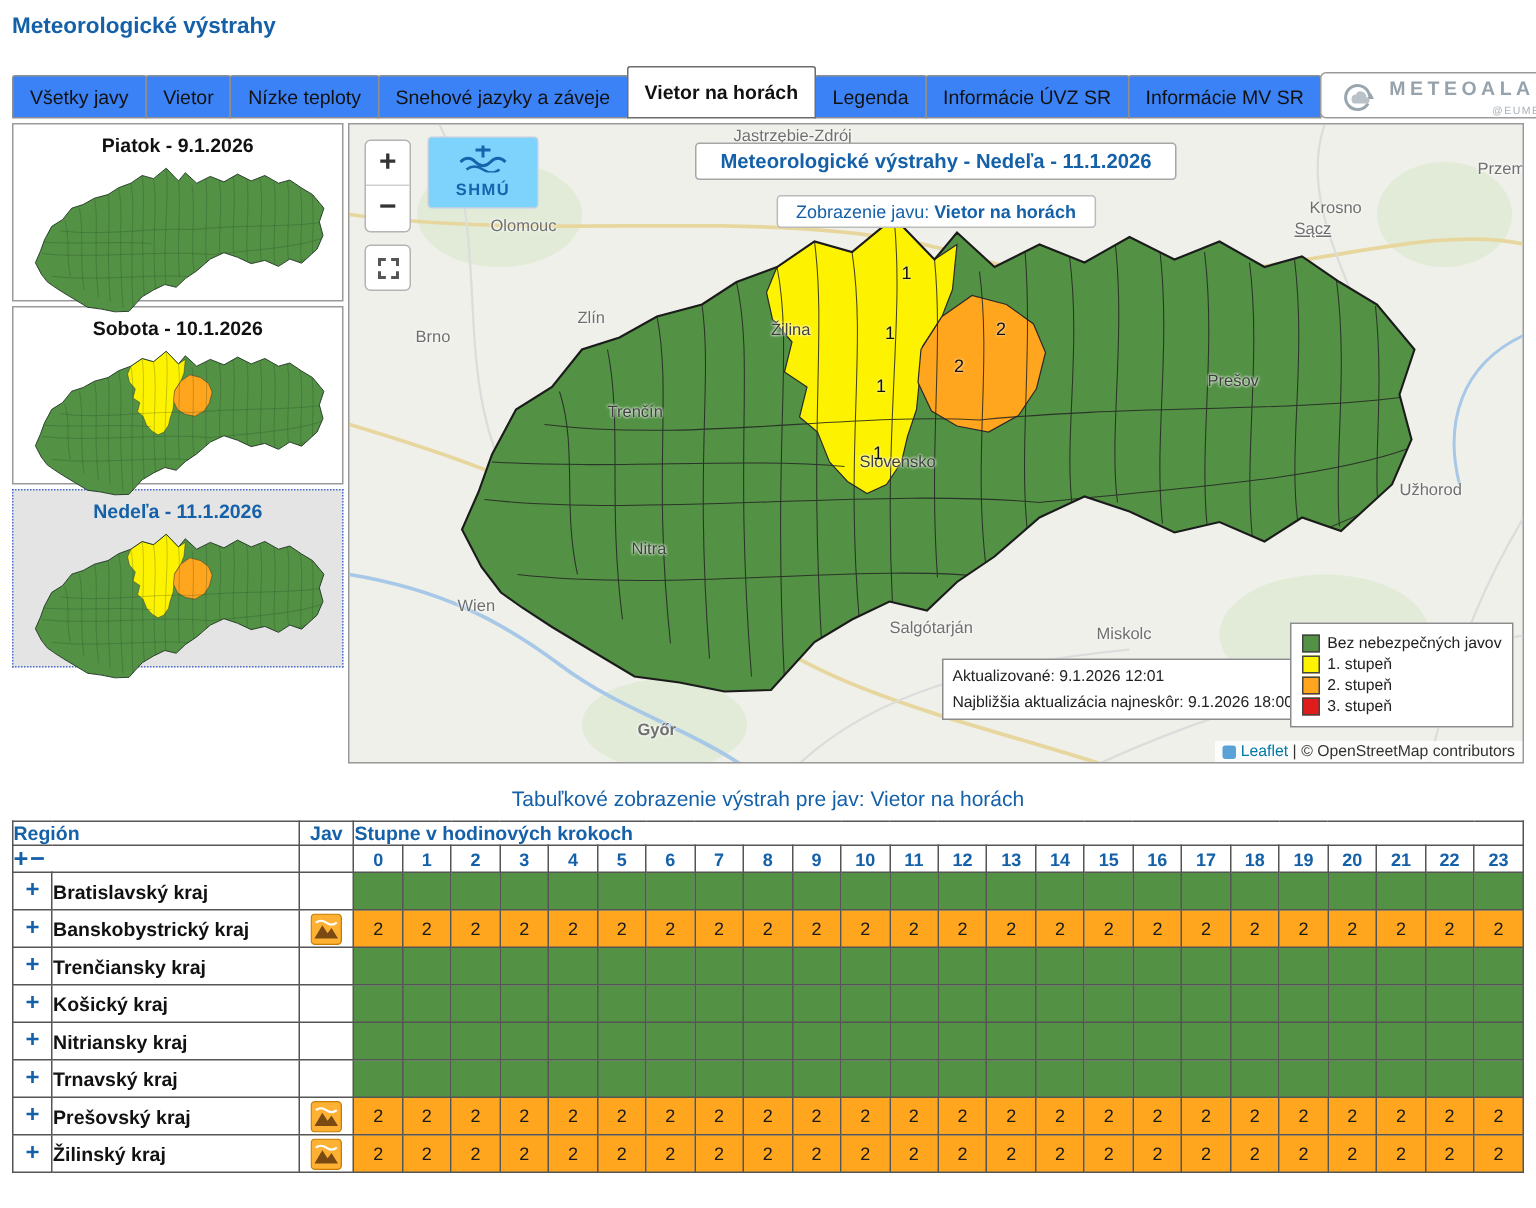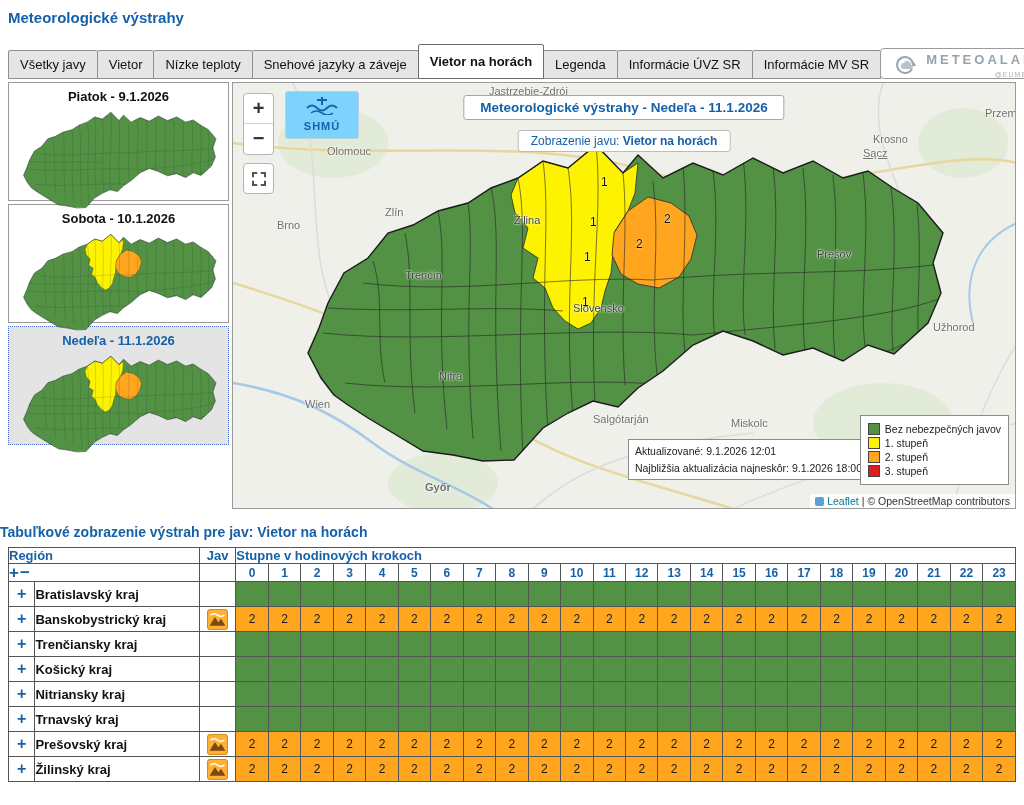--- a/index.html
+++ b/index.html
@@ -4,21 +4,21 @@
 <style>
   *{box-sizing:border-box}
   html,body{margin:0;padding:0}
   body{width:1024px;height:805px;overflow:hidden;background:#fff;color:#111;
        font-family:"Liberation Sans",sans-serif}
 
   h1{margin:9px 0 18px 8px;font-size:15px;color:var(--blue);font-weight:bold}
 
   
   .tabbar{display:flex;align-items:flex-end;margin:8px 8px 0;height:35px}
-  .tab{border:1px solid #8f8f8f;background:#e5e5e5;padding:6px 11px;font-size:13px;
+  .tab{border:1px solid #8f8f8f;background:#3b82f6;padding:6px 11px;font-size:13px;
        margin-right:-1px;border-radius:2px 2px 0 0;cursor:pointer;white-space:nowrap;height:29px}
   .tab.active{font-weight:bold;height:35px;padding-top:9px;position:relative;z-index:2;
        border-color:#6c6c6c;background:#fff}
   .meteoalarm{margin-left:auto;display:flex;align-items:center;gap:7px;border:1px solid #9b9b9b;
        border-radius:4px;padding:2px 12px;height:31px;cursor:pointer;background:#fff}
   .ma-text{color:#97a3ac;font-size:13px;letter-spacing:3px;font-weight:bold;line-height:1}
   .ma-sub{display:block;color:#a9b2ba;font-size:7px;letter-spacing:1px;text-align:right;margin-top:3px;font-weight:normal}
 
   
   .content{display:flex;margin:3px 8px 0;gap:3px}
@@ -69,21 +69,21 @@
              padding:5px 7px;font-size:10.5px;color:#222;z-index:5}
   .lrow{display:flex;align-items:center;gap:5px;margin:2px 0}
   .lsw{width:12px;height:12px;border:1px solid #444;flex:none}
 
   .attribution{position:absolute;right:0;bottom:0;background:rgba(255,255,255,.8);
                font-size:10.5px;color:#333;padding:1px 5px;z-index:5;display:flex;align-items:center;gap:3px}
   .attribution a{color:#0078a8;text-decoration:none}
   .leaflet-flag{width:9px;height:9px;background:#5aa1d8;border-radius:2px;display:inline-block}
 
   
-  .table-title{text-align:left;font-size:14px;font-weight:bold;color:var(--blue);margin:15px 0 7px}
+  .table-title{text-align:center;font-size:14px;font-weight:normal;color:var(--blue);margin:15px 0 7px}
   table.warn{border-collapse:collapse;margin:0 8px;width:1008px;font-size:13px}
   table.warn td,table.warn th{border:1px solid #555;padding:0}
   th.h-region{width:188px;text-align:left;padding:4px 6px;color:var(--blue);font-size:13px}
   th.h-jav{width:36px;text-align:center;padding:4px 2px;color:var(--blue);font-size:13px}
   th.h-steps{text-align:left;padding:4px 8px;color:var(--blue);font-size:13px}
   td.expand-all{color:var(--blue);font-weight:bold;font-size:17px;padding:1px 4px;line-height:1;letter-spacing:1px}
   td.hhead{color:var(--blue);font-weight:bold;text-align:center;font-size:12px;padding:2px 0;width:32px}
   td.expand{width:26px;text-align:center;color:var(--blue);font-weight:bold;font-size:16px;cursor:pointer}
   td.rname{font-weight:bold;padding:3px 6px;font-size:13px;background:#fff;width:162px}
   td.jav{text-align:center;width:36px;background:#fff;height:25px}
@@ -240,22 +240,22 @@
         <span class="city" style="left: 192px; top: 398px; font-weight: bold;">Győr</span>
         <span class="city" style="left: 360px; top: 330px;">Salgótarján</span>
         <span class="city" style="left: 498px; top: 334px;">Miskolc</span>
         <span class="city" style="left: 708px; top: 360px;">Nyíregyháza</span>
         <span class="city" style="left: 640px; top: 50px;">Krosno</span>
         <span class="city" style="left: 630px; top: 64px; text-decoration: underline;">Sącz</span>
         <span class="city" style="left: 752px; top: 24px;">Przemyśl</span>
         <span class="city" style="left: 700px; top: 238px;">Užhorod</span>
         <span class="city insk" style="left: 172px; top: 186px;">Trenčín</span>
         <span class="city insk" style="left: 281px; top: 131px;">Žilina</span>
-        <span class="city insk" style="left: 206px; top: 277px; margin-top: 10px;">Nitra</span>
-        <span class="city insk" style="left: 584px; top: 165px;">Prešov</span>
+        <span class="city insk" style="left: 188px; top: 277px;">Nitra</span>
+        <span class="city insk" style="left: 572px; top: 165px;">Prešov</span>
         <span class="city insk" style="left: 340px; top: 219px;">Slovensko</span>
         <span class="wnum" style="left: 368px; top: 92px;">1</span>
         <span class="wnum" style="left: 357px; top: 132px;">1</span>
         <span class="wnum" style="left: 351px; top: 167px;">1</span>
         <span class="wnum" style="left: 349px; top: 212px;">1</span>
         <span class="wnum" style="left: 403px; top: 154px;">2</span>
         <span class="wnum" style="left: 431px; top: 129px;">2</span>
       </div>
 
     <div class="zoomctl">

